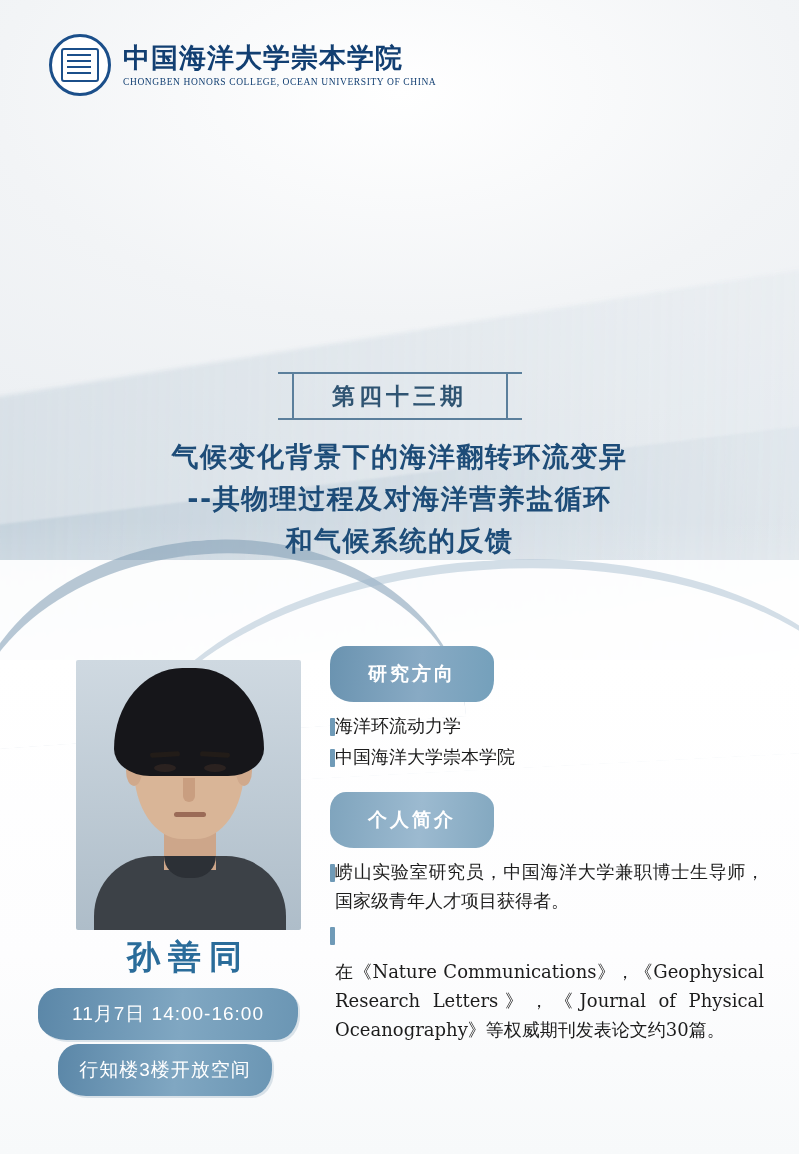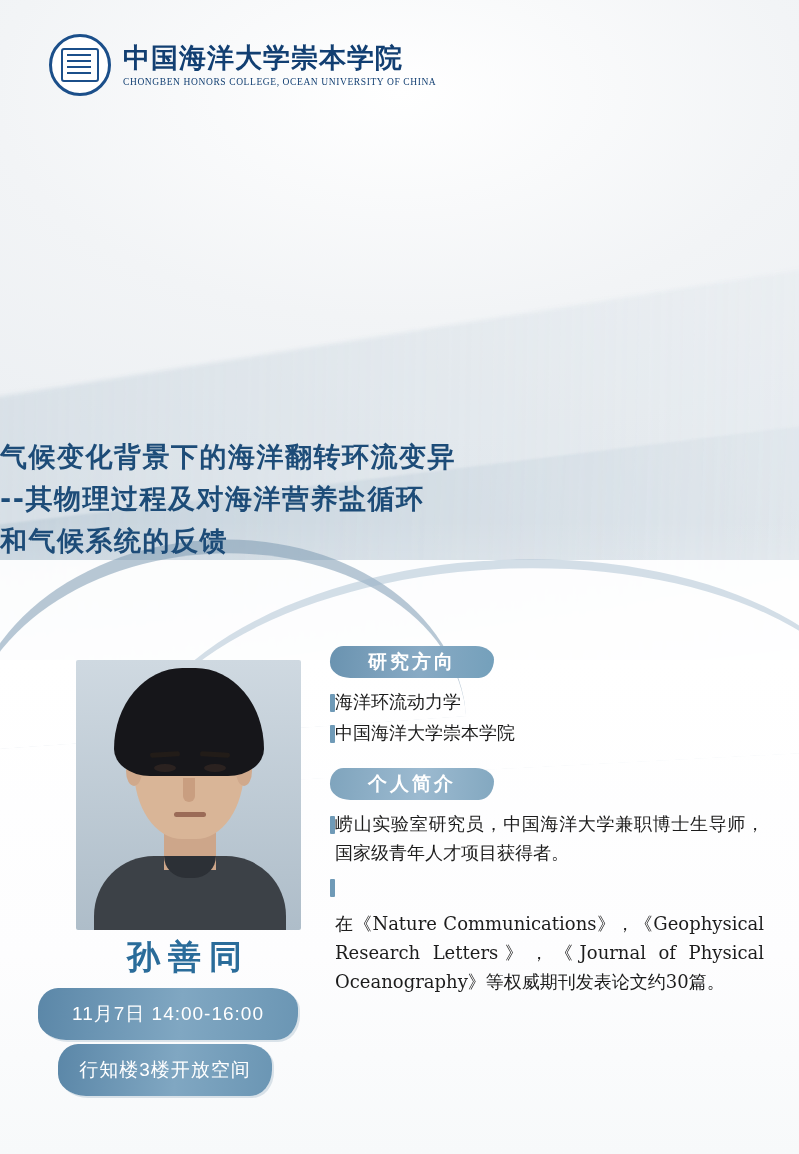--- a/index.html
+++ b/index.html
@@ -111,21 +111,21 @@
     border:2px solid #5b7f9c;border-left:none;border-right:none;
     color:#2f5472;font-size:23px;letter-spacing:4px;font-weight:bold;
   }
   .issue:before,.issue:after{
     content:"";position:absolute;top:-2px;width:2px;height:48px;background:#5b7f9c;
   }
   .issue:before{left:14px;} .issue:after{right:14px;}
 
   
   .title{
-    position:absolute;left:0;top:436px;width:799px;
+    position:absolute;left:0;top:436px;width:799px;text-align:center;
     color:#1d4c78;font-weight:bold;font-size:27px;line-height:1.55;
     letter-spacing:1.5px;
     font-family:"DejaVu Sans","Liberation Sans",sans-serif;
   }
 
   
   .portrait{
     position:absolute;left:76px;top:660px;width:225px;height:270px;
     overflow:hidden;border-radius:2px;
     background:linear-gradient(180deg,#cfd9e1,#aebdc9);
@@ -172,21 +172,21 @@
   }
   .brush-time{left:38px;top:988px;width:260px;}
   .brush-place{left:58px;top:1044px;width:214px;}
 
   
   .col{
     position:absolute;left:330px;top:646px;width:434px;
   }
   .sec-head{
     display:inline-flex;align-items:center;justify-content:center;
-    height:32px;min-width:128px;padding:0 18px;
+    height:32px;min-width:128px;padding:12px 18px;
     color:#ffffff;font-size:19px;font-weight:bold;letter-spacing:3px;
     background:linear-gradient(95deg,#6a93b0,#88aac4 55%,#74a0bb);
     border-radius:16px 22px 18px 24px/18px 16px 22px 18px;
   }
   .sec-head.light{
     background:linear-gradient(95deg,#7d a 0,#8fb0c7);
     background:linear-gradient(95deg,#7fa4bd,#9cbad0 55%,#83a8c0);
   }
   .bullets{margin:10px 0 0 0;padding:0;list-style:none;}
   .bullets li{
@@ -219,20 +219,21 @@
       <span class="inner"></span>
       <span class="wave"></span>
     </div>
     <div>
       <div class="logo-text-cn">中国海洋大学崇本学院</div>
       <div class="logo-text-en">CHONGBEN HONORS COLLEGE, OCEAN UNIVERSITY OF CHINA</div>
     </div>
   </div>
 
 
+  <div class="issue">第四十三期</div>
 
   <div class="title">
     <div>气候变化背景下的海洋翻转环流变异</div>
     <div>--其物理过程及对海洋营养盐循环</div>
     <div>和气候系统的反馈</div>
   </div>
 
   <div class="portrait">
     <div class="pt-body"></div>
     <div class="pt-neck"></div>

